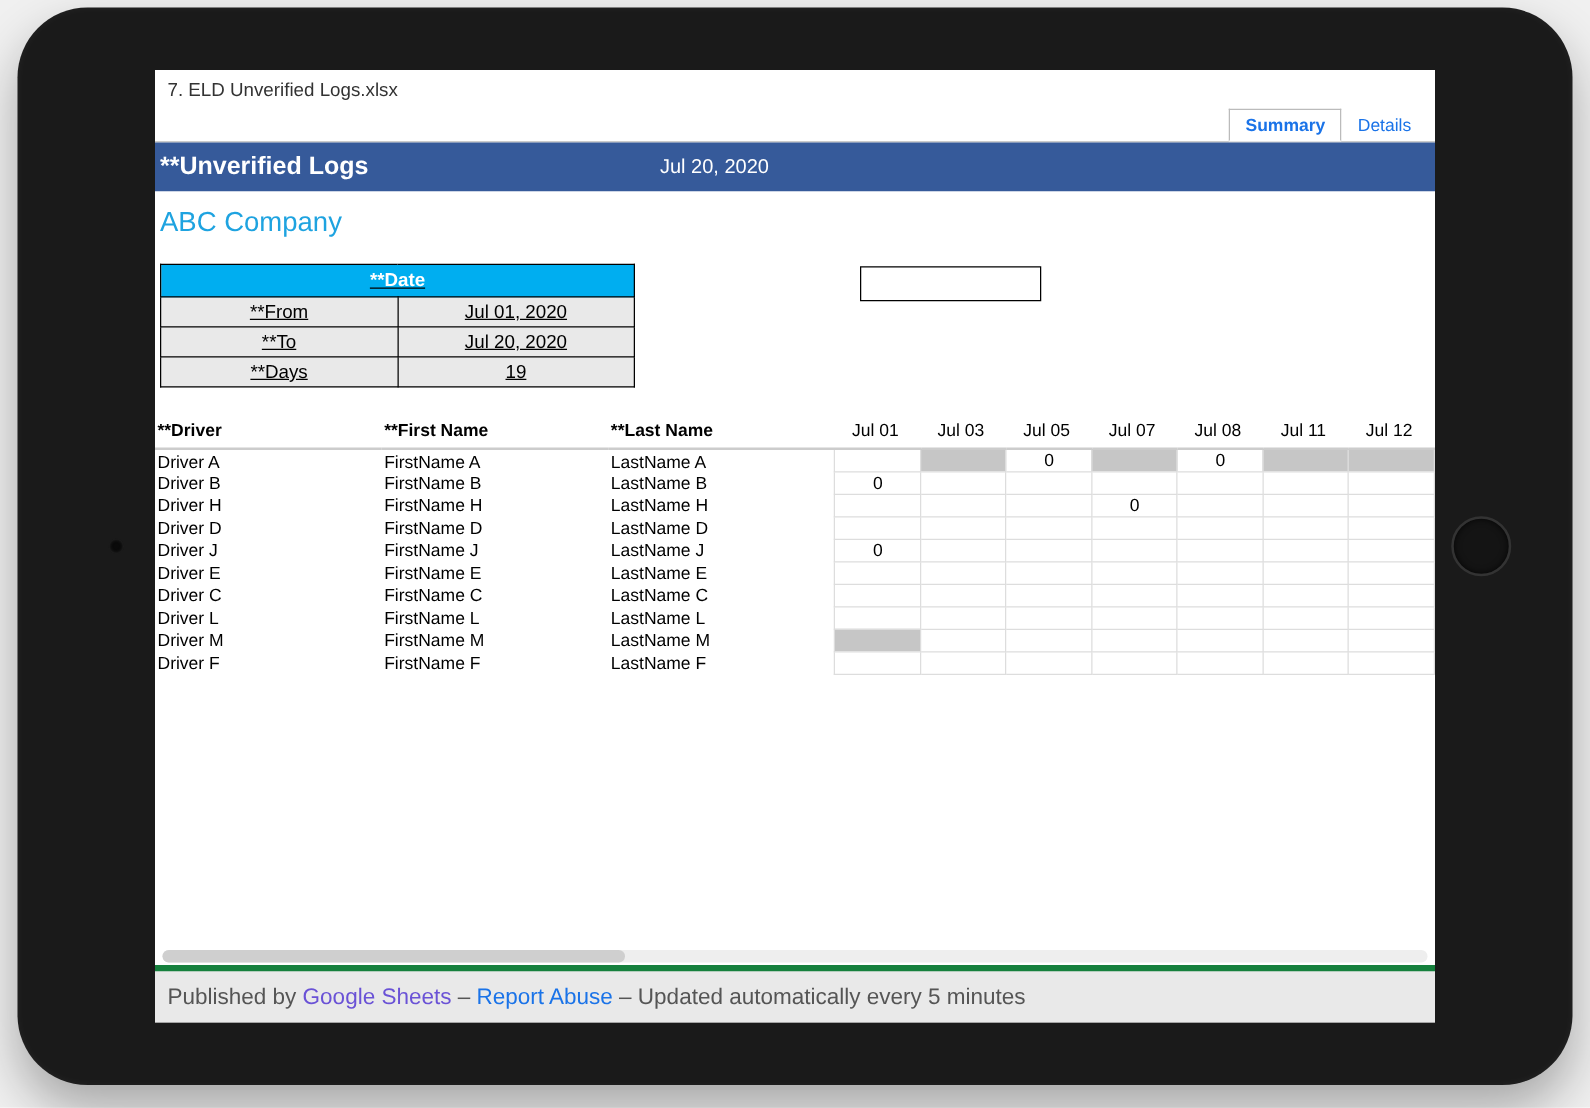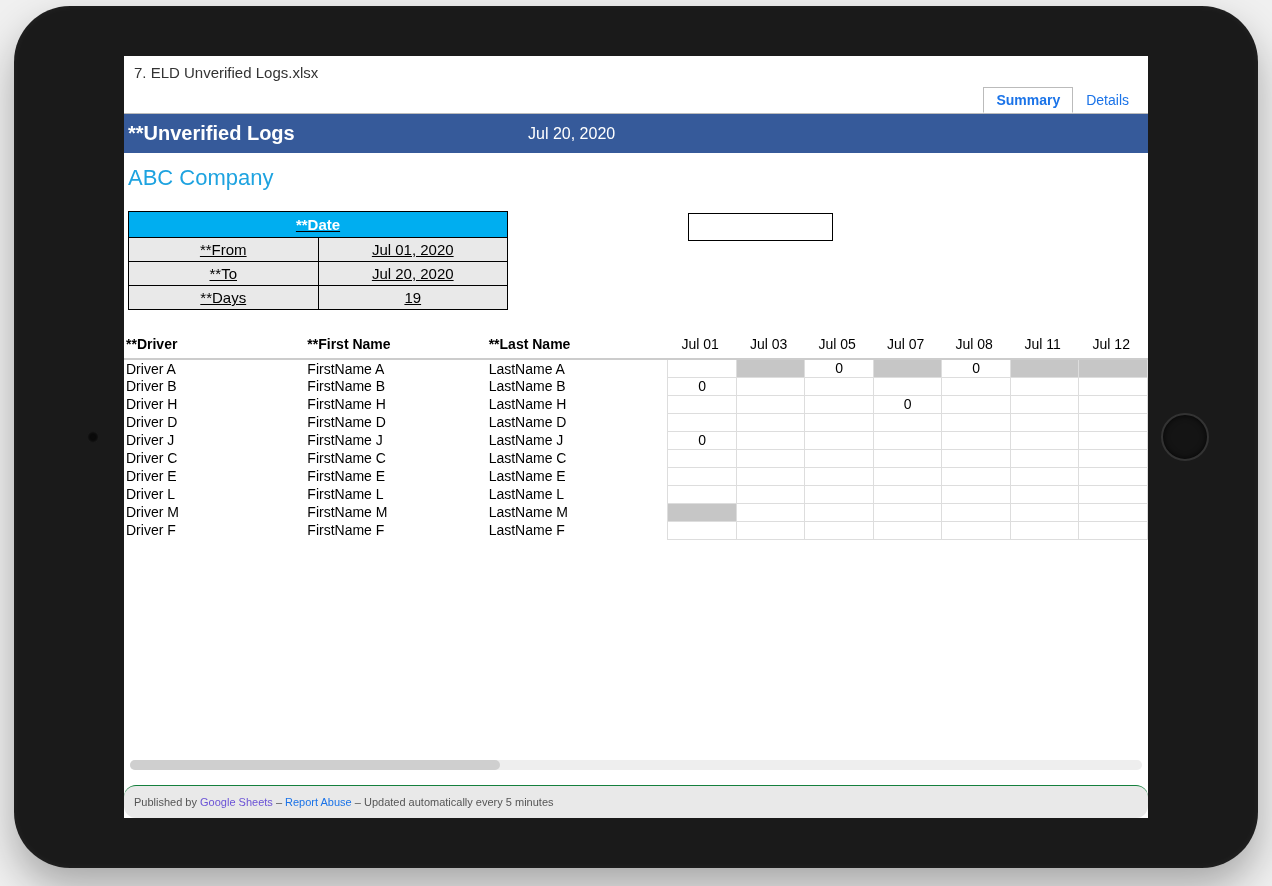--- a/index.html
+++ b/index.html
@@ -180,25 +180,24 @@
     height: 100%;
     background: #cfcfcf;
     border-radius: 5px;
   }
   .footer {
     position: absolute;
     bottom: 0;
     left: 0;
     right: 0;
     background: #e9e9e9;
-    border-top: 1px solid #15803d;
+    border-top: 5px solid #15803d;
     padding: 10px 10px;
-    font-size: 11px;
+    font-size: 18px;
     color: #555;
-    border-radius: 12px;
   }
   .footer a { color: #6a52d6; text-decoration: none; }
   .footer a.second { color: #1a73e8; }
 </style>
 </head>
 <body>
 
 <div class="tablet">
   <div class="screen">
 
@@ -312,35 +311,35 @@
               <td>LastName J</td>
               <td class="cell first">0</td>
               <td class="cell"></td>
               <td class="cell"></td>
               <td class="cell"></td>
               <td class="cell"></td>
               <td class="cell"></td>
               <td class="cell"></td>
             </tr>
             <tr>
+              <td>Driver E</td>
+              <td>FirstName E</td>
+              <td>LastName E</td>
+              <td class="cell first"></td>
+              <td class="cell"></td>
+              <td class="cell"></td>
+              <td class="cell"></td>
+              <td class="cell"></td>
+              <td class="cell"></td>
+              <td class="cell"></td>
+            </tr>
+            <tr>
               <td>Driver C</td>
               <td>FirstName C</td>
               <td>LastName C</td>
-              <td class="cell first"></td>
-              <td class="cell"></td>
-              <td class="cell"></td>
-              <td class="cell"></td>
-              <td class="cell"></td>
-              <td class="cell"></td>
-              <td class="cell"></td>
-            </tr>
-            <tr>
-              <td>Driver E</td>
-              <td>FirstName E</td>
-              <td>LastName E</td>
               <td class="cell first"></td>
               <td class="cell"></td>
               <td class="cell"></td>
               <td class="cell"></td>
               <td class="cell"></td>
               <td class="cell"></td>
               <td class="cell"></td>
             </tr>
             <tr>
               <td>Driver L</td>

